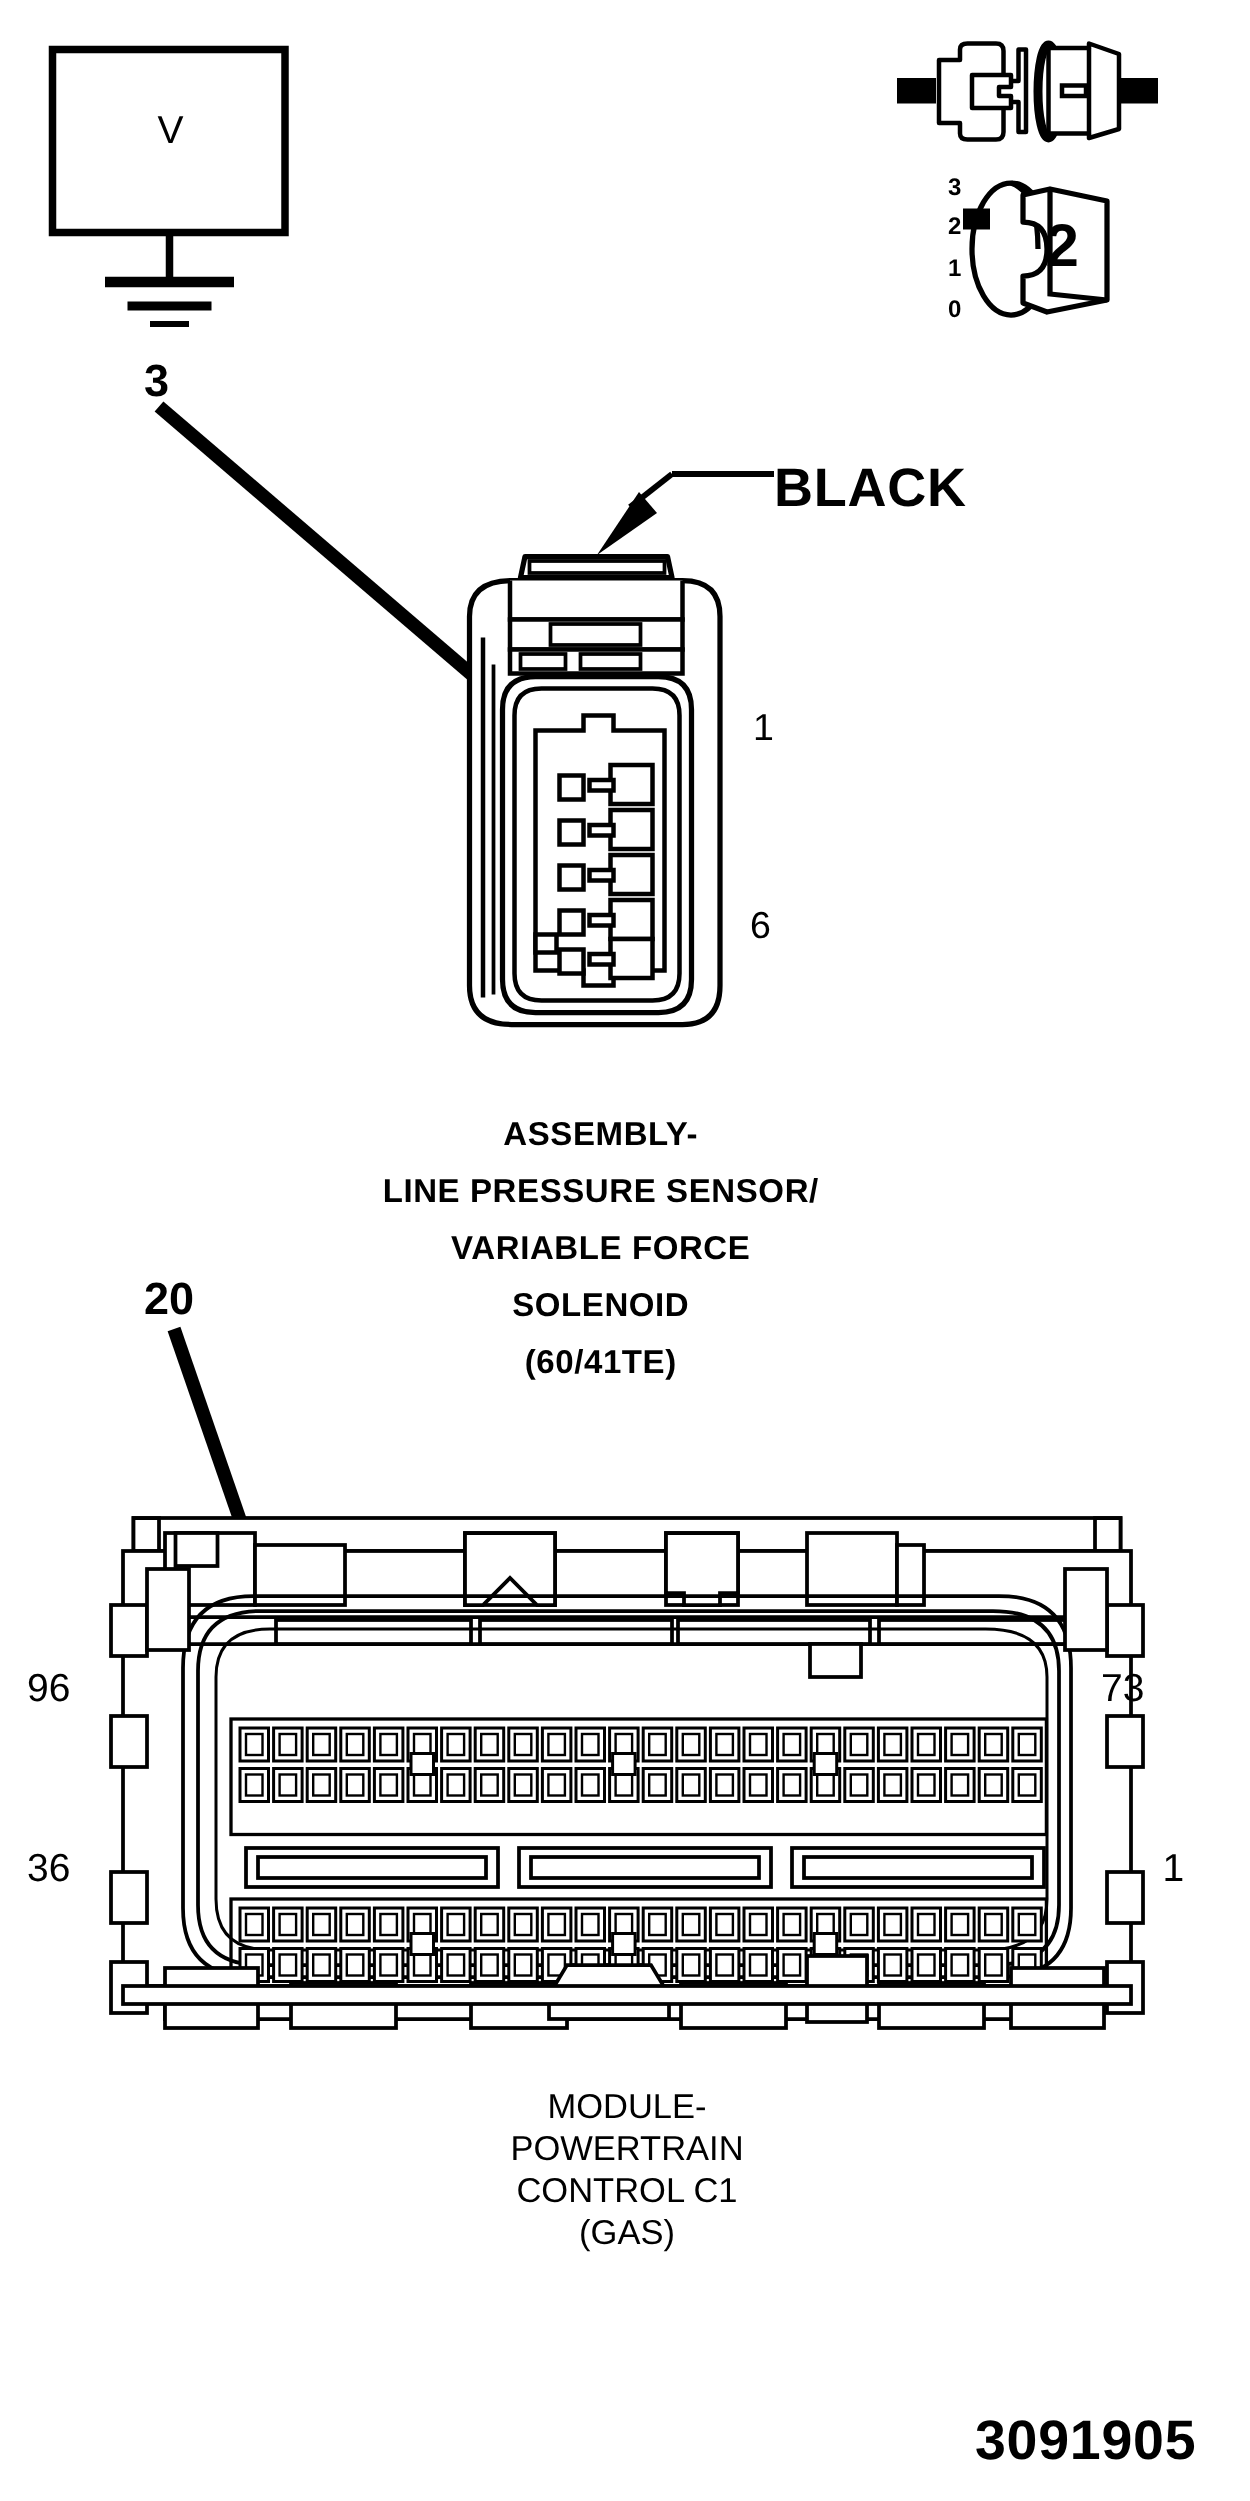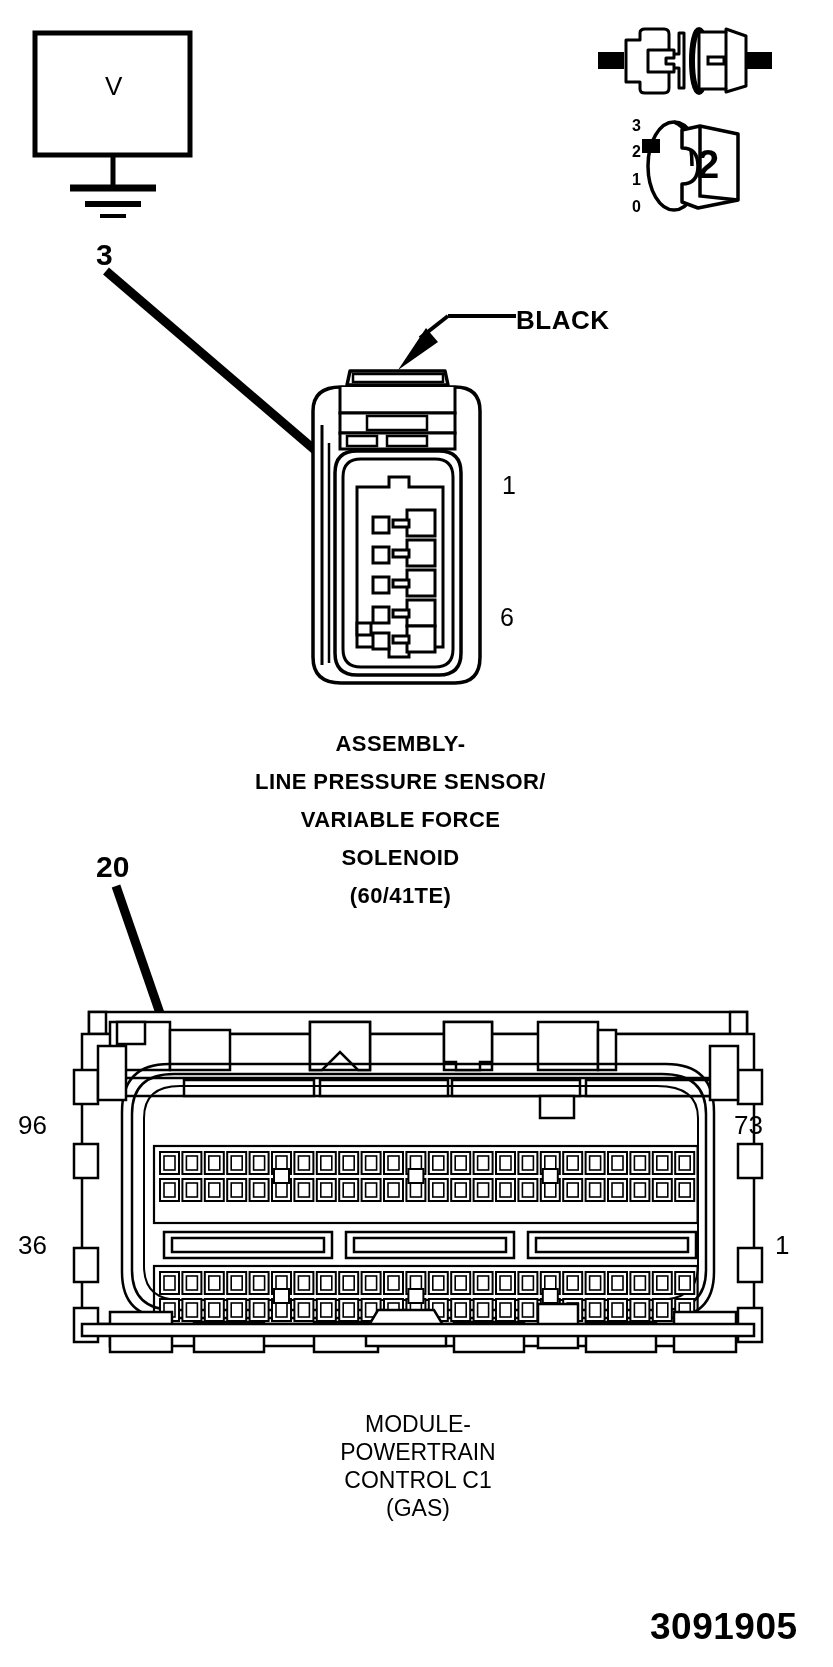--- a/index.html
+++ b/index.html
@@ -33,41 +33,42 @@
     font-size: 26px;
     font-weight: 400;
     font-family: "Liberation Sans", sans-serif;
   }
   .t-leader {
     font-size: 30px;
     font-weight: 700;
     font-family: "Liberation Sans", sans-serif;
   }
   .t-black {
-    font-size: 26px;
+    font-size: 36px;
     font-weight: 700;
     letter-spacing: 0.5px;
     font-family: "Liberation Sans", sans-serif;
   }
   .t-pin {
     font-size: 25px;
     font-weight: 400;
     font-family: "Liberation Sans", sans-serif;
   }
   .t-cavnum {
     font-size: 26px;
     font-weight: 400;
     font-family: "Liberation Sans", sans-serif;
   }
   .t-caption-bold {
     font-size: 22px;
     font-weight: 700;
     letter-spacing: 0.4px;
     text-align: center;
     font-family: "Liberation Sans", sans-serif;
+    margin-top: 12px;
   }
   .t-caption-plain {
     font-size: 23px;
     font-weight: 400;
     text-align: center;
     font-family: "Liberation Sans", sans-serif;
   }
   .t-partnum {
     font-size: 37px;
     font-weight: 700;
@@ -510,21 +511,21 @@
       <rect x="68" y="324" width="672" height="12" fill="#fff" stroke="#000" stroke-width="2.5"></rect>
 
     </svg>
   </div>
 
   <div class="lbl t-cavnum" style="left:18px; top:1112px;">96</div>
   <div class="lbl t-cavnum" style="left:734px; top:1112px;">73</div>
   <div class="lbl t-cavnum" style="left:18px; top:1232px;">36</div>
   <div class="lbl t-cavnum" style="left:775px; top:1232px;">1</div>
 
-  <div class="caption-block" style="left:233px; top:1393px; width:370px;margin-top:20px;">
+  <div class="caption-block" style="left:233px; top:1393px; width:370px;">
     <div class="t-caption-plain" style="margin-bottom:5px;">MODULE-</div>
     <div class="t-caption-plain" style="margin-bottom:5px;">POWERTRAIN</div>
     <div class="t-caption-plain" style="margin-bottom:5px;">CONTROL C1</div>
     <div class="t-caption-plain">(GAS)</div>
   </div>
 
   <div class="lbl t-partnum" style="left:650px; top:1608px;">3091905</div>
 
 </div>
 

